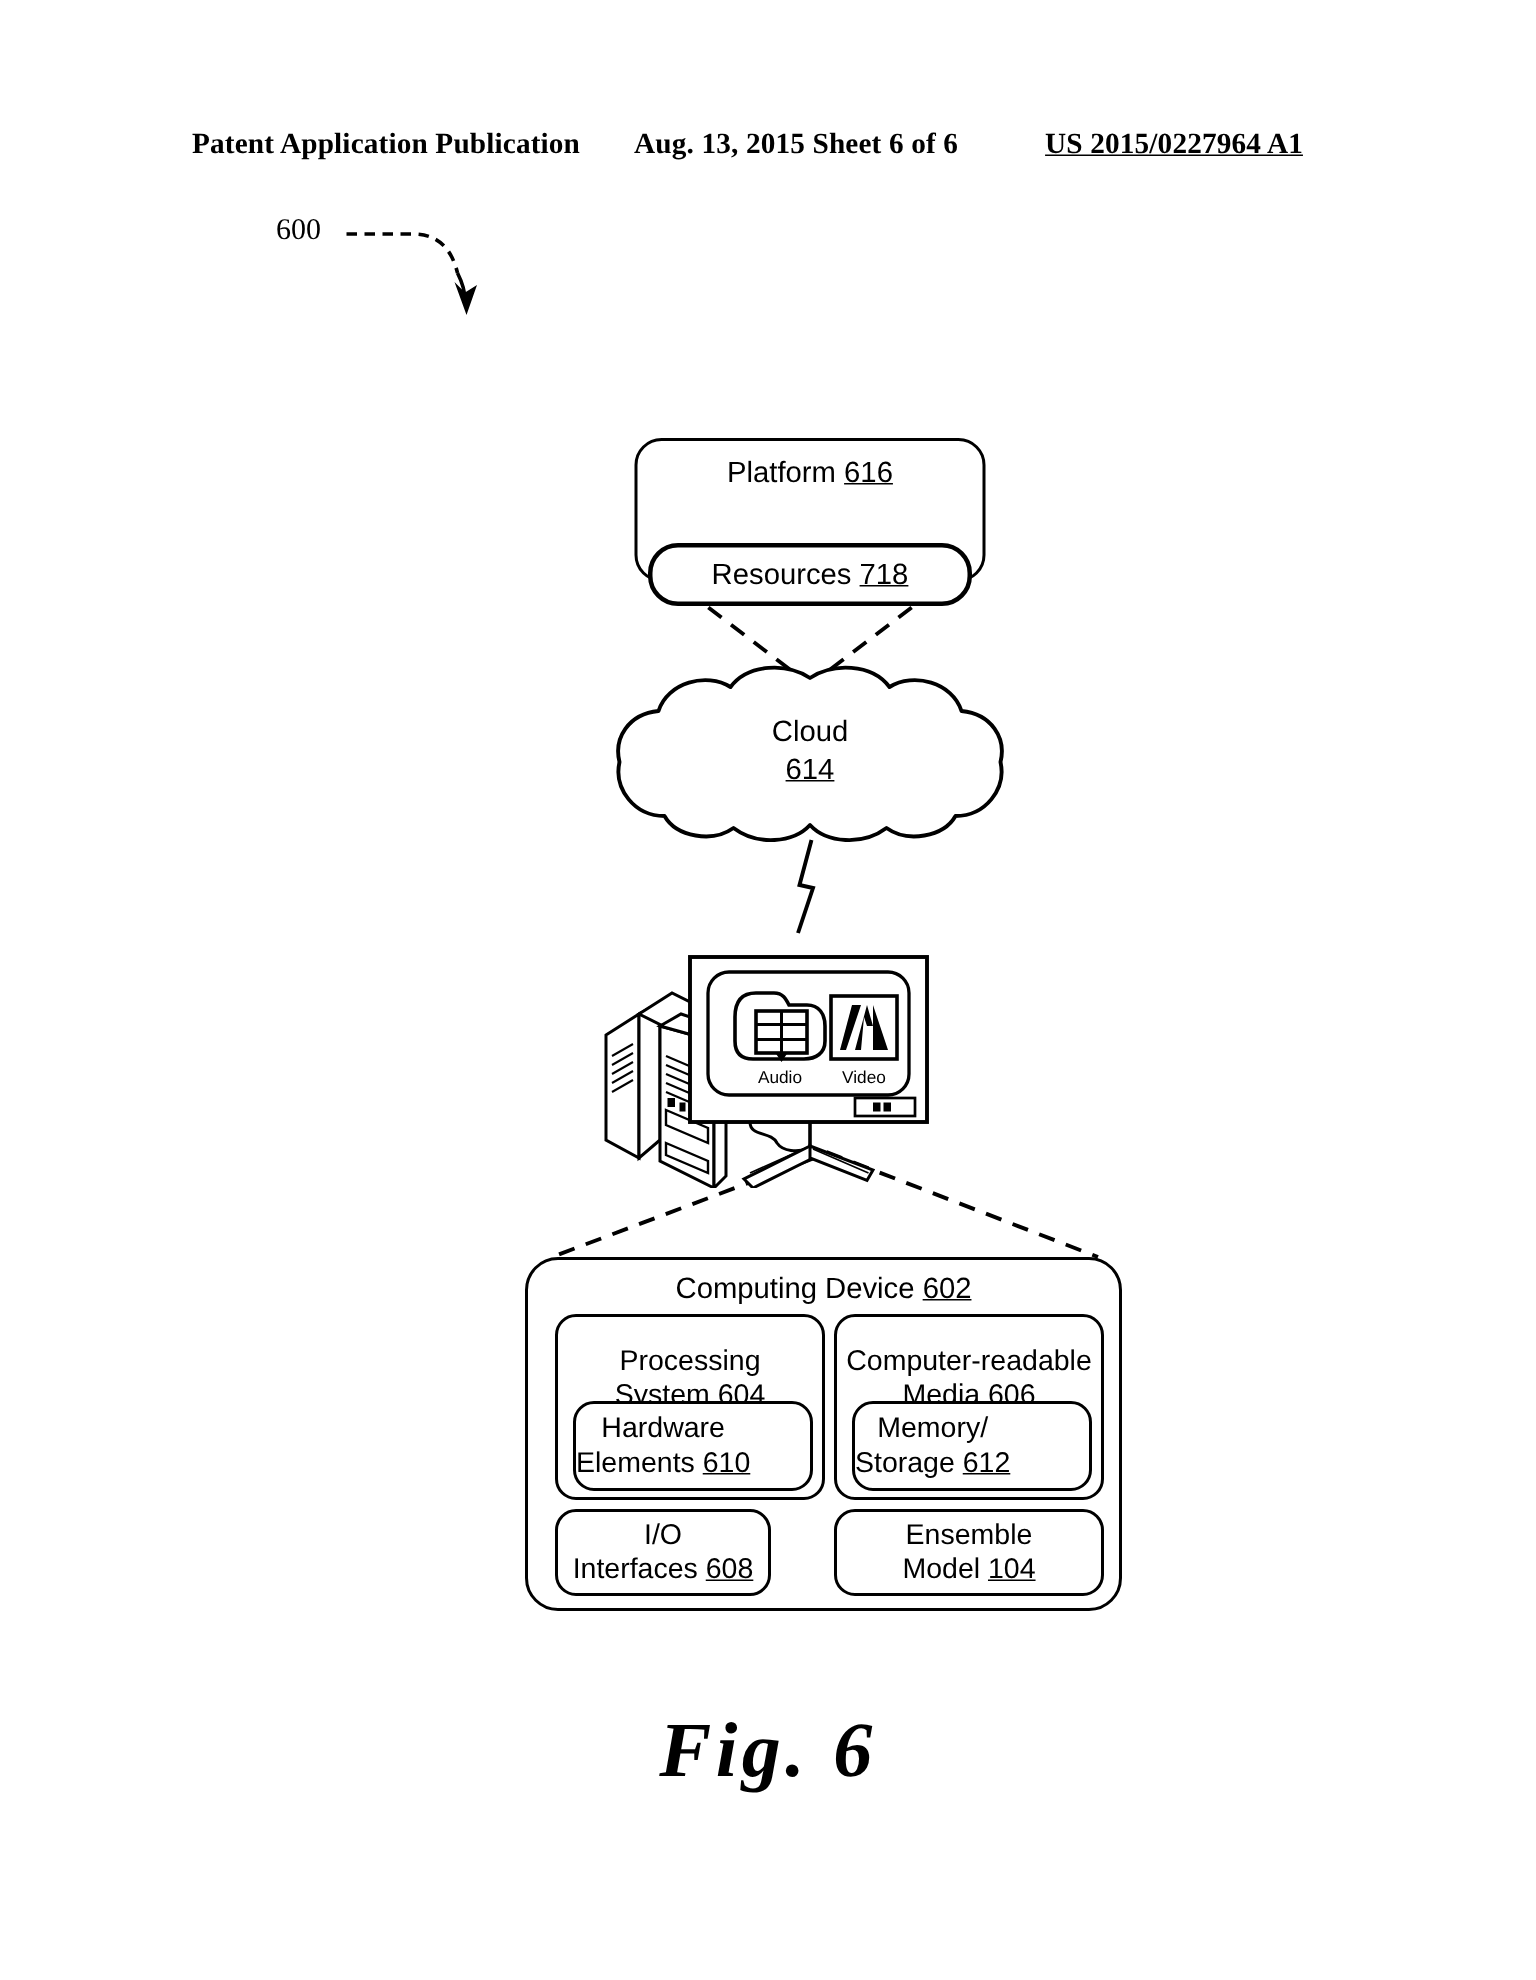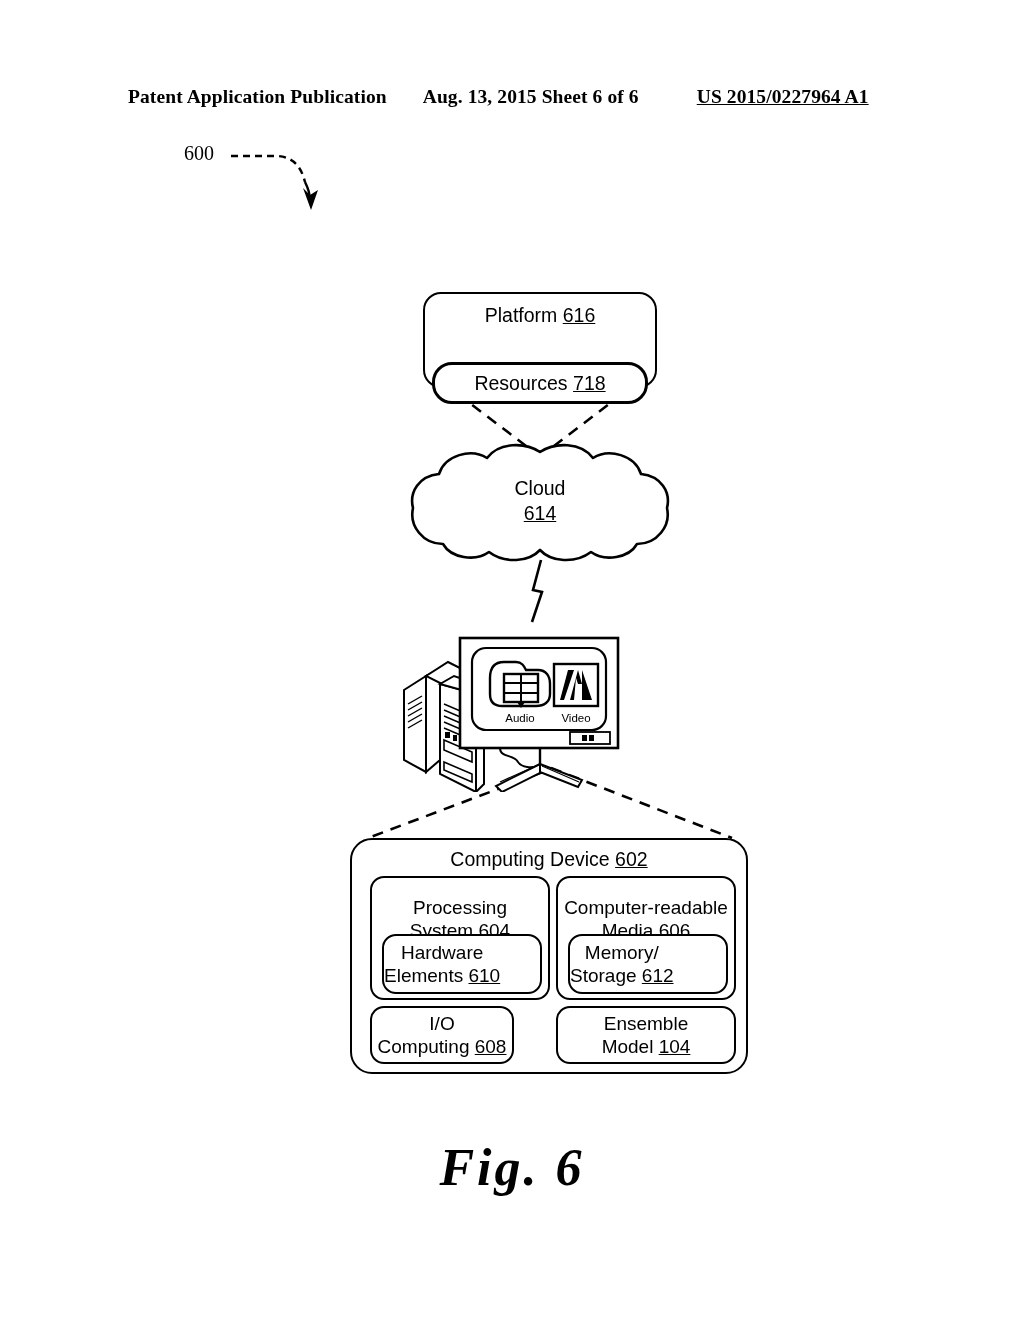--- a/index.html
+++ b/index.html
@@ -380,21 +380,21 @@
         <span>Memory/</span><br>
         <span>Storage</span>
         <span class="ref">612</span>
       </span>
     </div>
   </div>
 
   <div class="cd-cell" id="cell-io">
     <span>
       <span>I/O</span><br>
-      <span>Computing</span>
+      <span>Interfaces</span>
       <span class="ref">608</span>
     </span>
   </div>
 
   <div class="cd-cell" id="cell-ensemble">
     <span>
       <span>Ensemble</span><br>
       <span>Model</span>
       <span class="ref">104</span>
     </span>

